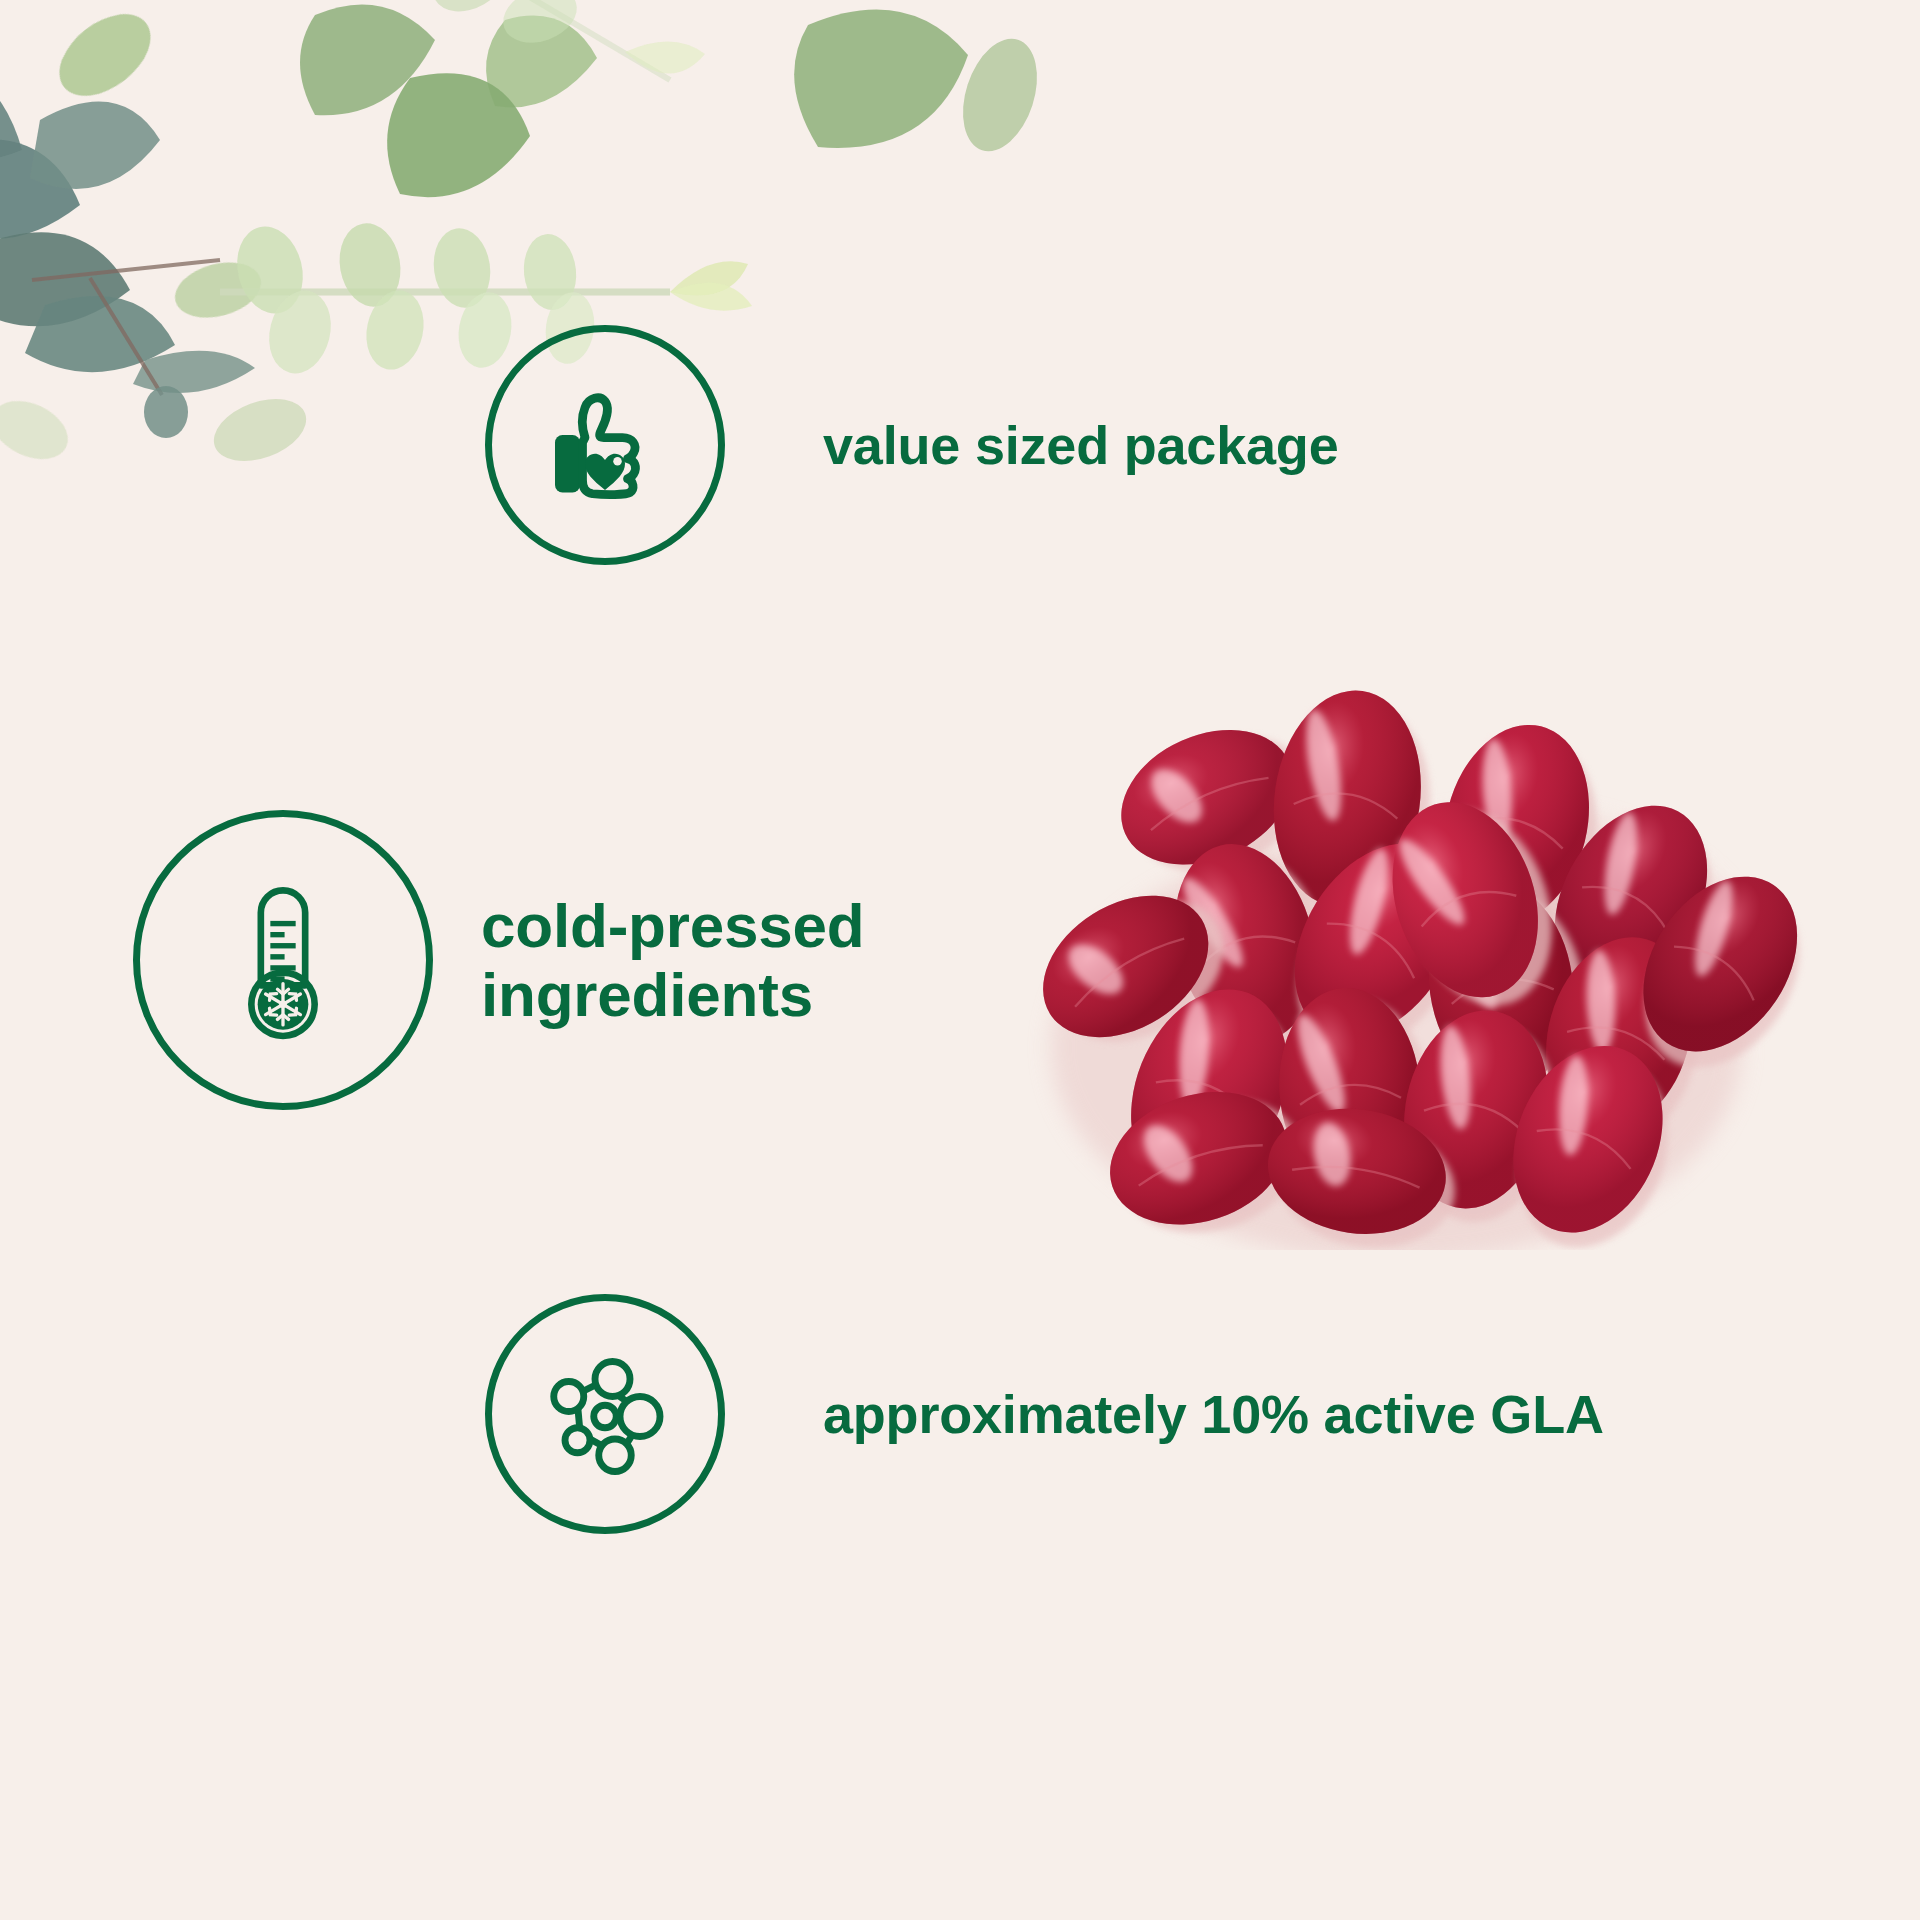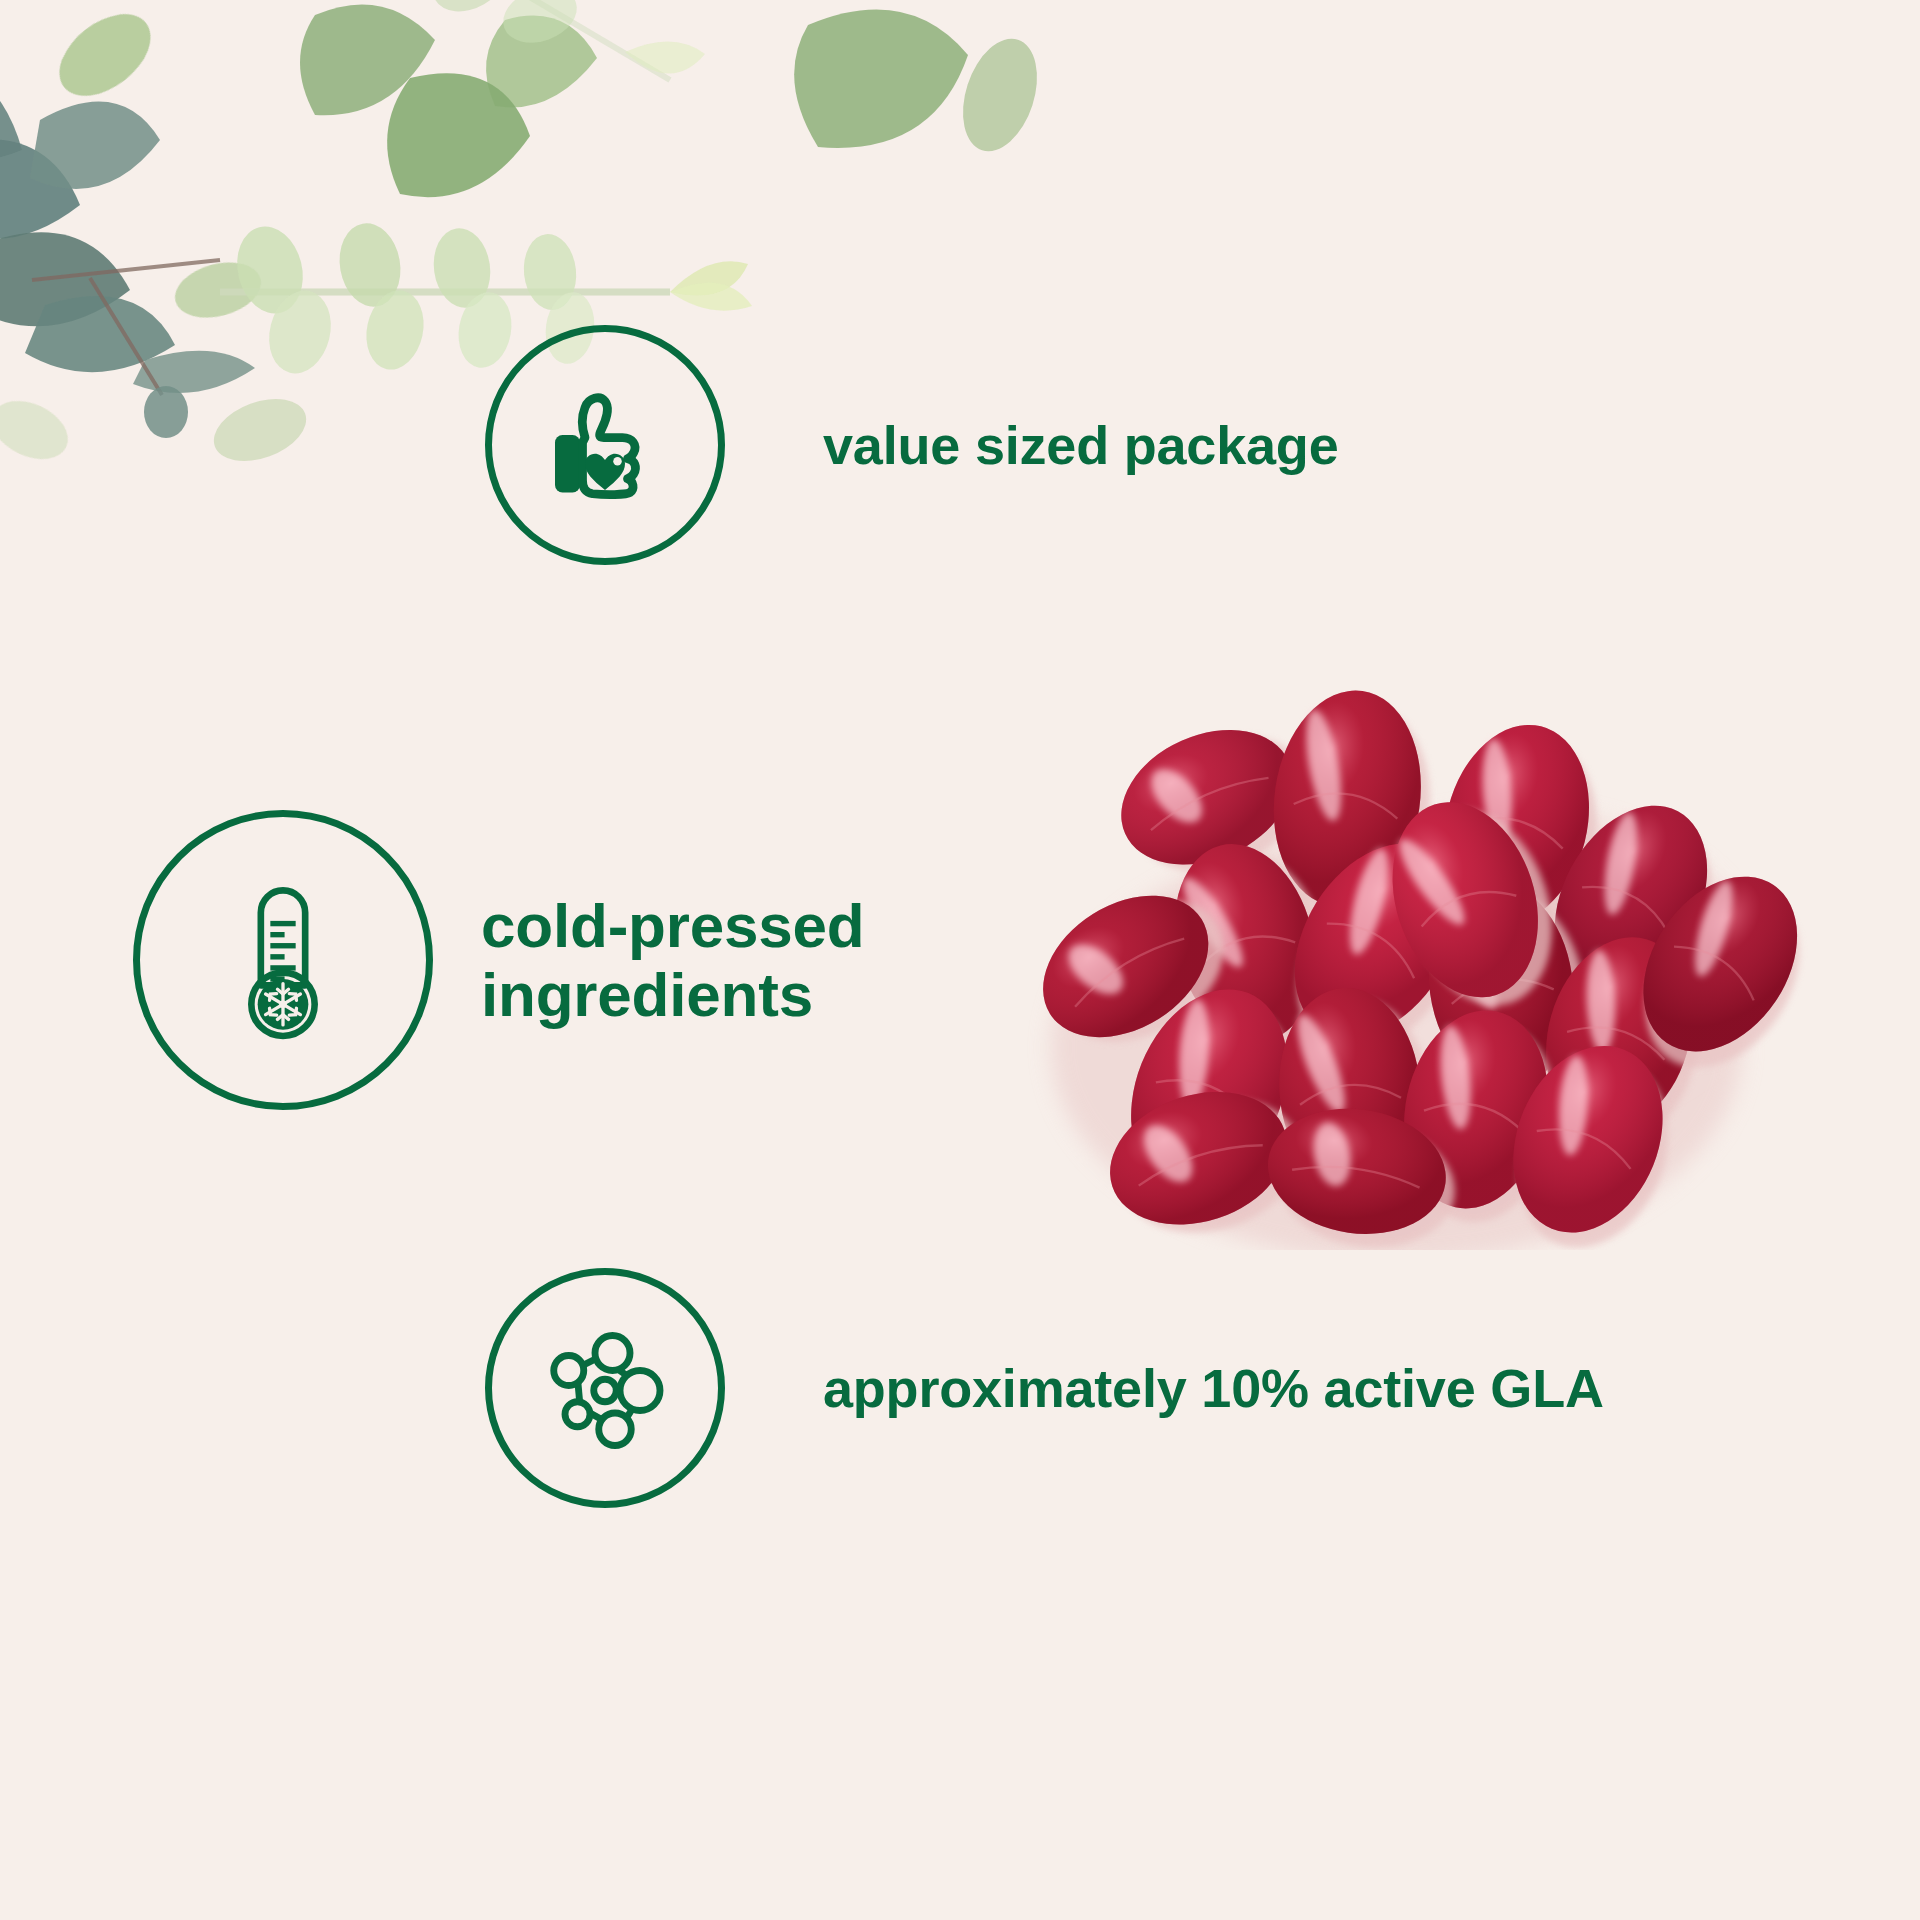--- a/index.html
+++ b/index.html
@@ -32,21 +32,21 @@
   }
 
   #row-0{left:485px;top:325px;}
   #row-0 .icon-circle{width:240px;height:240px;}
   #row-0 .feature-label{font-size:54px;margin-left:98px;}
 
   #row-1{left:133px;top:810px;}
   #row-1 .icon-circle{width:300px;height:300px;}
   #row-1 .feature-label{font-size:62px;margin-left:48px;}
 
-  #row-2{left:485px;top:1268px;}
+  #row-2{left:485px;top:1294px;}
   #row-2 .icon-circle{width:240px;height:240px;}
   #row-2 .feature-label{font-size:54px;margin-left:98px;}
 </style>
 </head>
 <body>
 
 <div class="stage">
 
   <div class="botanical">
     <svg width="1100" height="520" viewBox="0 0 1100 520" xmlns="http://www.w3.org/2000/svg">

